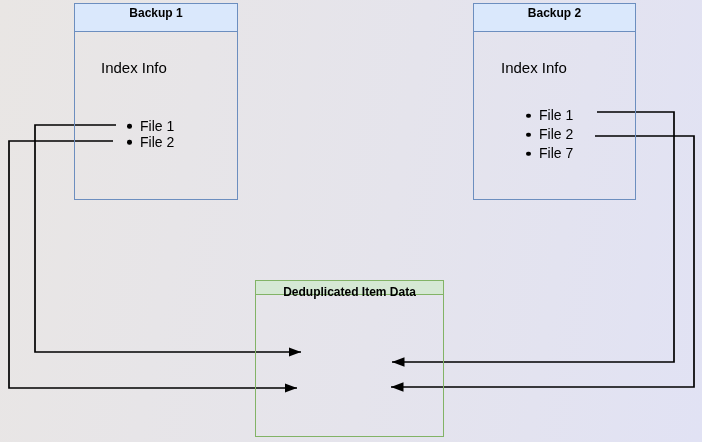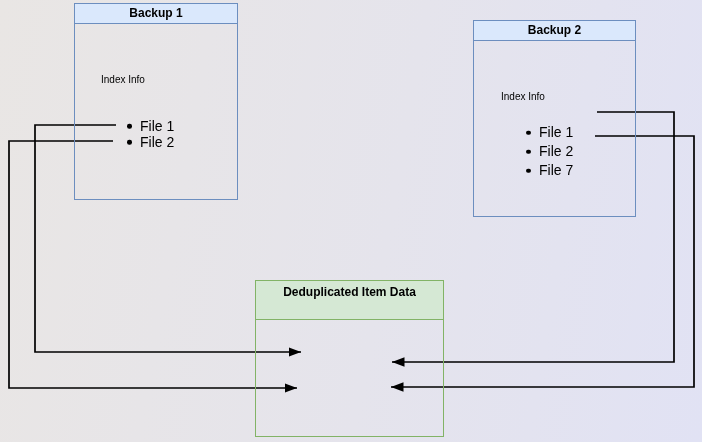--- a/index.html
+++ b/index.html
@@ -33,28 +33,27 @@
   .box.blue  { border-color: #6c8ebf; }
   .box.green { border-color: #82b366; }
   .box-header {
     box-sizing: border-box;
     width: 100%;
     text-align: center;
     font-size: 12px;
     font-weight: bold;
     border-bottom: 1px solid;
   }
-  .blue .box-header  { background: #dae8fc; border-color: #6c8ebf; height: 20px; line-height: 19px; }
-  .green .box-header { background: #d5e8d4; border-color: #82b366; height: 39px; line-height: 22px; }
+  .blue .box-header  { background: #dae8fc; border-color: #6c8ebf; height: 28px; line-height: 19px; }
+  .green .box-header { background: #d5e8d4; border-color: #82b366; height: 14px; line-height: 22px; }
   .box-label {
     position: absolute;
-    font-size: 10px;
+    font-size: 15px;
     line-height: 16px;
     white-space: nowrap;
-    margin-top: 12px;
   }
   ul.items {
     position: absolute;
     margin: 0;
     padding: 0;
     list-style: none;
   }
   ul.items li {
     position: relative;
     padding-left: 13px;
@@ -97,21 +96,21 @@
     <div class="box-header">
       <span>Backup 1</span>
     </div>
     <div class="box-label" style="left:26px; top:56px;">Index Info</div>
     <ul class="items lh16" style="left:52px; top:114px;">
       <li>File 1</li>
       <li>File 2</li>
     </ul>
   </div>
 
-  <div class="box blue" style="left:473px; top:20px; width:163px; height:197px;">
+  <div class="box blue" style="left:473px; top:3px; width:163px; height:197px;">
     <div class="box-header">
       <span>Backup 2</span>
     </div>
     <div class="box-label" style="left:27px; top:56px;">Index Info</div>
     <ul class="items lh19" style="left:52px; top:102px;">
       <li>File 1</li>
       <li>File 2</li>
       <li>File 7</li>
     </ul>
   </div>

